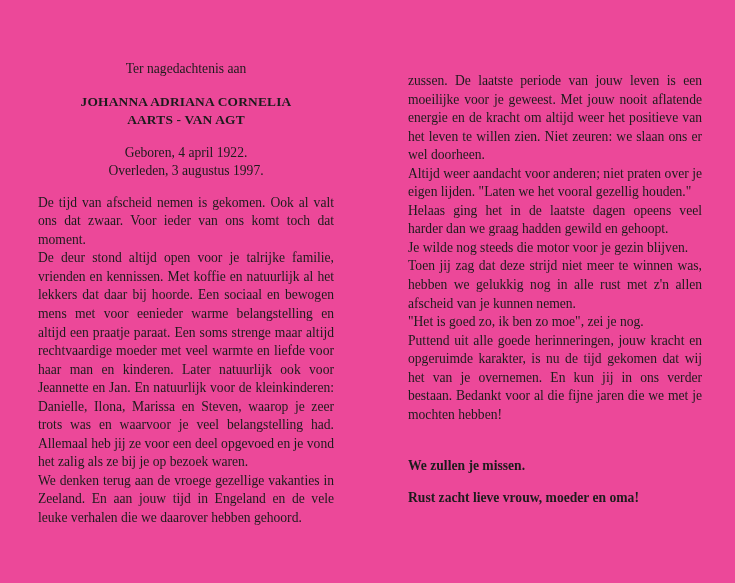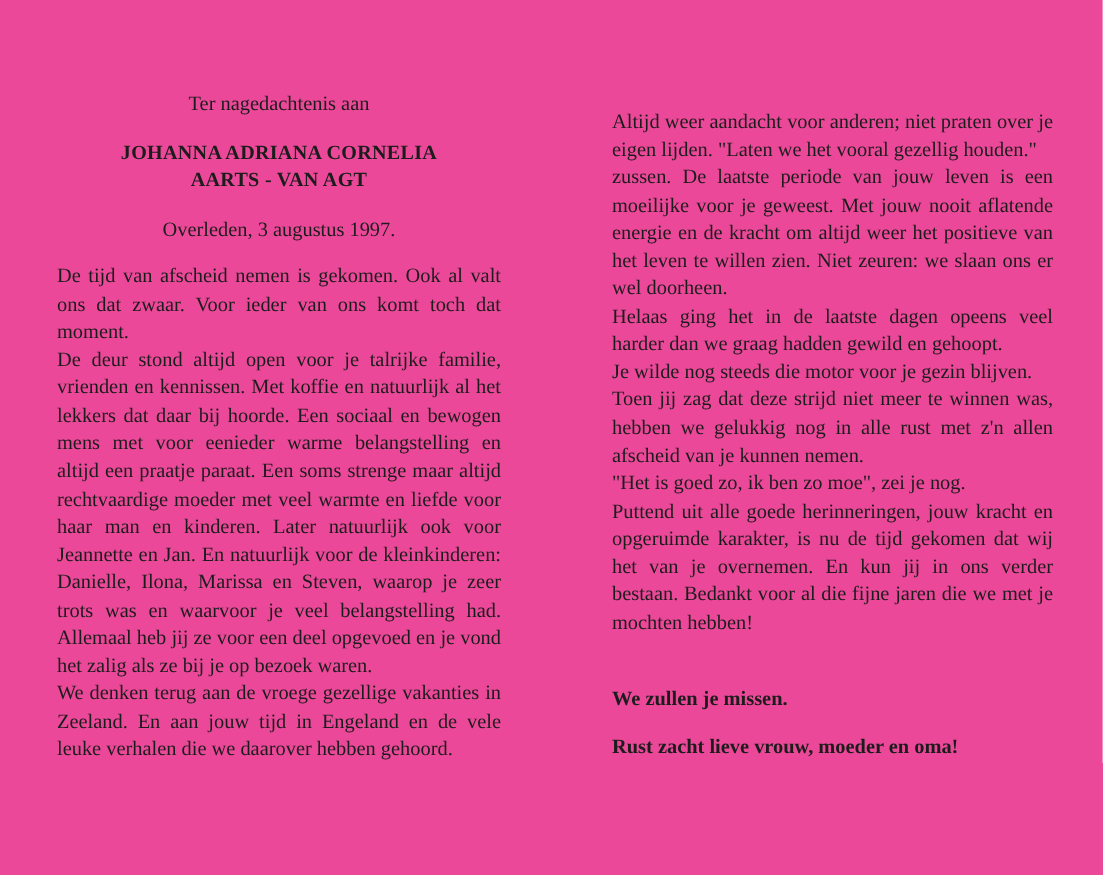--- a/index.html
+++ b/index.html
@@ -77,36 +77,37 @@
 <body>
 
 <div class="page">
 
   <div class="col col-left">
     <div class="header-block">
       <p class="intro">Ter nagedachtenis aan</p>
       <p class="name name-first">JOHANNA ADRIANA CORNELIA</p>
       <p class="name">AARTS - VAN AGT</p>
       <div class="dates">
+        <p>Geboren, 4 april 1922.</p>
         <p>Overleden, 3 augustus 1997.</p>
       </div>
     </div>
 
     <div class="body-text">
       <p>De tijd van afscheid nemen is gekomen. Ook al valt ons dat zwaar. Voor ieder van ons komt toch dat moment.</p>
       <p>De deur stond altijd open voor je talrijke familie, vrienden en kennissen. Met koffie en natuurlijk al het lekkers dat daar bij hoorde. Een sociaal en bewogen mens met voor eenieder warme belangstelling en altijd een praatje paraat. Een soms strenge maar altijd rechtvaardige moeder met veel warmte en liefde voor haar man en kinderen. Later natuurlijk ook voor Jeannette en Jan. En natuurlijk voor de kleinkinderen: Danielle, Ilona, Marissa en Steven, waarop je zeer trots was en waarvoor je veel belangstelling had. Allemaal heb jij ze voor een deel opgevoed en je vond het zalig als ze bij je op bezoek waren.</p>
       <p>We denken terug aan de vroege gezellige vakanties in Zeeland. En aan jouw tijd in Engeland en de vele leuke verhalen die we daarover hebben gehoord.</p>
 
     </div>
   </div>
 
   <div class="col col-right">
     <div class="right-text">
+      <p>zussen. De laatste periode van jouw leven is een moeilijke voor je geweest. Met jouw nooit aflatende energie en de kracht om altijd weer het positieve van het leven te willen zien. Niet zeuren: we slaan ons er wel doorheen.</p>
       <p>Altijd weer aandacht voor anderen; niet praten over je eigen lijden. "Laten we het vooral gezellig houden."</p>
-      <p>zussen. De laatste periode van jouw leven is een moeilijke voor je geweest. Met jouw nooit aflatende energie en de kracht om altijd weer het positieve van het leven te willen zien. Niet zeuren: we slaan ons er wel doorheen.</p>
       <p>Helaas ging het in de laatste dagen opeens veel harder dan we graag hadden gewild en gehoopt.</p>
       <p>Je wilde nog steeds die motor voor je gezin blijven.</p>
       <p>Toen jij zag dat deze strijd niet meer te winnen was, hebben we gelukkig nog in alle rust met z'n allen afscheid van je kunnen nemen.</p>
       <p>"Het is goed zo, ik ben zo moe", zei je nog.</p>
       <p>Puttend uit alle goede herinneringen, jouw kracht en opgeruimde karakter, is nu de tijd gekomen dat wij het van je overnemen. En kun jij in ons verder bestaan. Bedankt voor al die fijne jaren die we met je mochten hebben!</p>
     </div>
 
     <div class="spacer-1"></div>
 
     <div class="plain">

